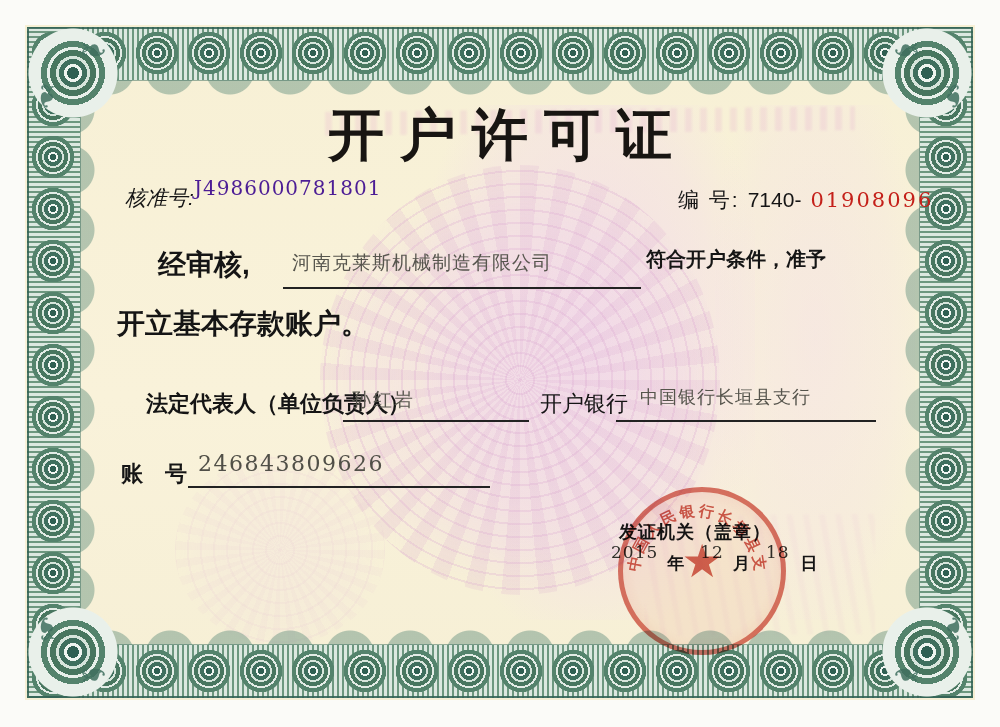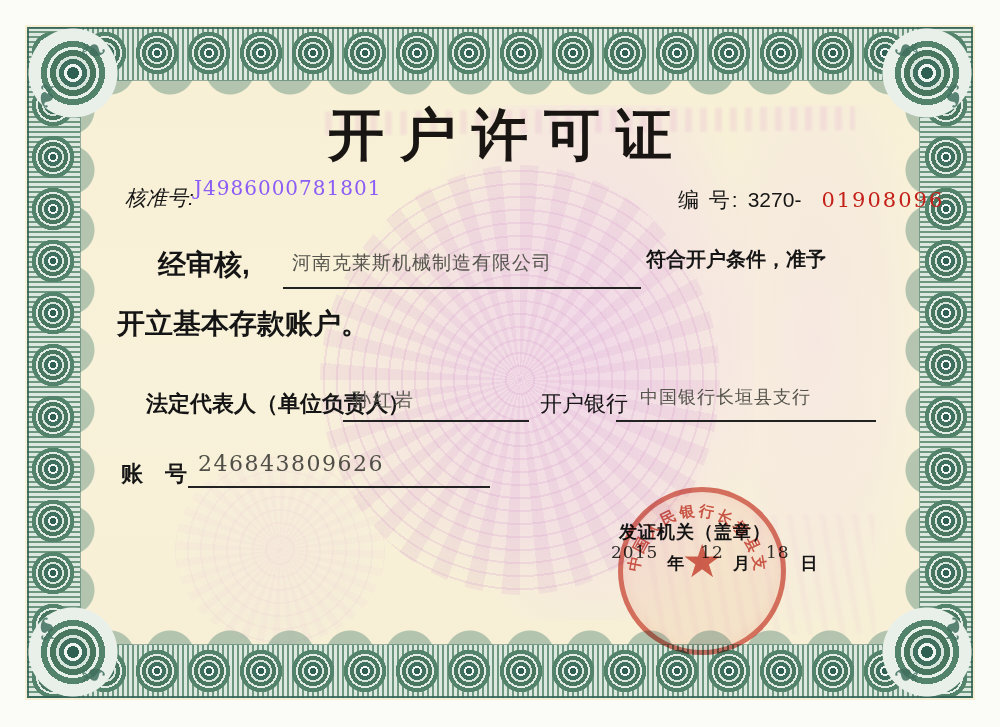--- a/index.html
+++ b/index.html
@@ -81,25 +81,25 @@
   .abs{position:absolute;}
   .hei{font-family:"Liberation Sans", sans-serif;color:#151515;}
   .serif{font-family:"DejaVu Serif","Liberation Serif", serif;}
   .title{
     left:0;right:0;top:98px;text-align:center;
     font-family:"DejaVu Serif","Liberation Serif", serif;
     font-size:56px;font-weight:bold;letter-spacing:16px;color:#181512;
     text-indent:16px;
   }
   .approval-label{left:125px;top:184px;font-size:21px;font-weight:500;font-style:italic;}
-  .approval-value{left:194px;top:176px;font-size:20px;color:#8b5cf6;letter-spacing:1px;}
+  .approval-value{left:194px;top:176px;font-size:20px;color:#4c1d95;letter-spacing:1px;}
   .serial-line{left:678px;top:186px;font-size:21px;display:flex;align-items:baseline;}
   .serial-label{font-weight:500;letter-spacing:2px;}
   .serial-prefix{margin-left:8px;font-weight:500;}
-  .serial-number{margin-left:20px;font-family:"DejaVu Serif","Liberation Serif",serif;color:#c42019;letter-spacing:2px;}
+  .serial-number{margin-left:9px;font-family:"DejaVu Serif","Liberation Serif",serif;color:#c42019;letter-spacing:2px;}
   .reviewed-label{left:158px;top:246px;font-size:28px;font-weight:600;text-align:right;}
   .company-name{left:292px;top:250px;font-size:19px;color:#57564e;letter-spacing:1px;font-family:"DejaVu Serif","Liberation Serif",serif;}
   .qualify-text{left:646px;top:246px;font-size:20px;font-weight:600;}
   .account-type-text{left:117px;top:305px;font-size:28px;font-weight:600;}
   .legal-label{left:118px;top:389px;font-size:22px;font-weight:600;margin-left:28px;}
   .legal-value{left:352px;top:387px;font-size:19px;color:#57564e;letter-spacing:2px;font-family:"DejaVu Serif","Liberation Serif",serif;}
   .bank-label{left:540px;top:389px;font-size:22px;font-weight:400;}
   .bank-value{left:640px;top:385px;font-size:18px;color:#55544c;letter-spacing:1px;font-family:"DejaVu Serif","Liberation Serif",serif;}
   .acct-label{left:121px;top:459px;font-size:22px;font-weight:600;white-space:pre;}
   .acct-value{left:198px;top:451px;font-size:22px;color:#504f47;letter-spacing:1.5px;}
@@ -170,21 +170,21 @@
   <span class="flourish f2">❧</span>
 </div>
 
 <div class="abs title">开户许可证</div>
 
 <div class="abs hei approval-label">核准号:</div>
 <div class="abs serif approval-value">J4986000781801</div>
 
 <div class="abs hei serial-line">
   <span class="serial-label">编 号:</span>
-  <span class="serial-prefix">3270-</span>
+  <span class="serial-prefix">7140-</span>
   <span class="serial-number">01908096</span>
 </div>
 
 <div class="abs hei reviewed-label">经审核,</div>
 <div class="abs company-name">河南克莱斯机械制造有限公司</div>
 <div class="rule company"></div>
 <div class="abs hei qualify-text">符合开户条件，准予</div>
 <div class="abs hei account-type-text">开立基本存款账户。</div>
 
 <div class="abs hei legal-label">法定代表人（单位负责人）</div>

